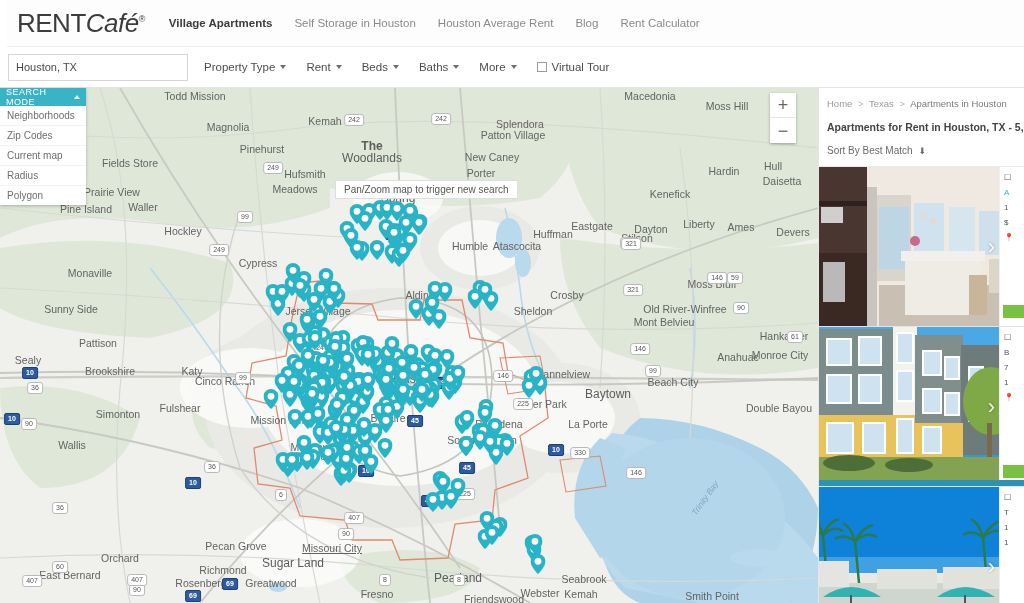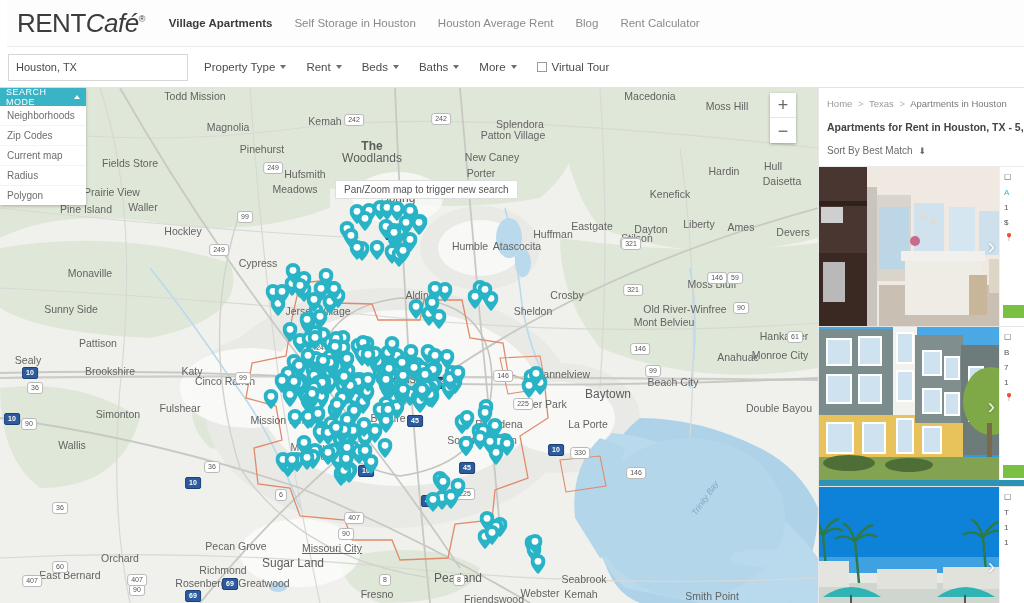--- a/index.html
+++ b/index.html
@@ -404,21 +404,21 @@
         <div class="map-label med" style="left: 482px; top: 352px;">South Houston</div>
         <div class="map-label med" style="left: 313px; top: 359px;">Meadows</div>
         <div class="map-label med" style="left: 313px; top: 368px;">Place</div>
         <div class="map-label med" style="left: 72px; top: 357px;">Wallis</div>
         <div class="map-label med" style="left: 236px; top: 458px;">Pecan Grove</div>
         <div class="map-label med" style="left: 332px; top: 460px; text-decoration: underline;">Missouri City</div>
         <div class="map-label big" style="left: 293px; top: 475px;">Sugar Land</div>
         <div class="map-label med" style="left: 120px; top: 470px;">Orchard</div>
         <div class="map-label med" style="left: 223px; top: 482px;">Richmond</div>
         <div class="map-label med" style="left: 201px; top: 495px;">Rosenberg</div>
-        <div class="map-label med" style="left: 264px; top: 495px;">Greatwood</div>
+        <div class="map-label med" style="left: 271px; top: 495px;">Greatwood</div>
         <div class="map-label med" style="left: 70px; top: 487px;">East Bernard</div>
         <div class="map-label med" style="left: 377px; top: 506px;">Fresno</div>
         <div class="map-label big" style="left: 458px; top: 490px;">Pearland</div>
         <div class="map-label med" style="left: 494px; top: 511px;">Friendswood</div>
         <div class="map-label med" style="left: 540px; top: 505px;">Webster</div>
         <div class="map-label med" style="left: 584px; top: 491px;">Seabrook</div>
         <div class="map-label med" style="left: 581px; top: 506px;">Kemah</div>
         <div class="map-label med" style="left: 712px; top: 508px;">Smith Point</div>
       </div>
     <div id="map-water">

